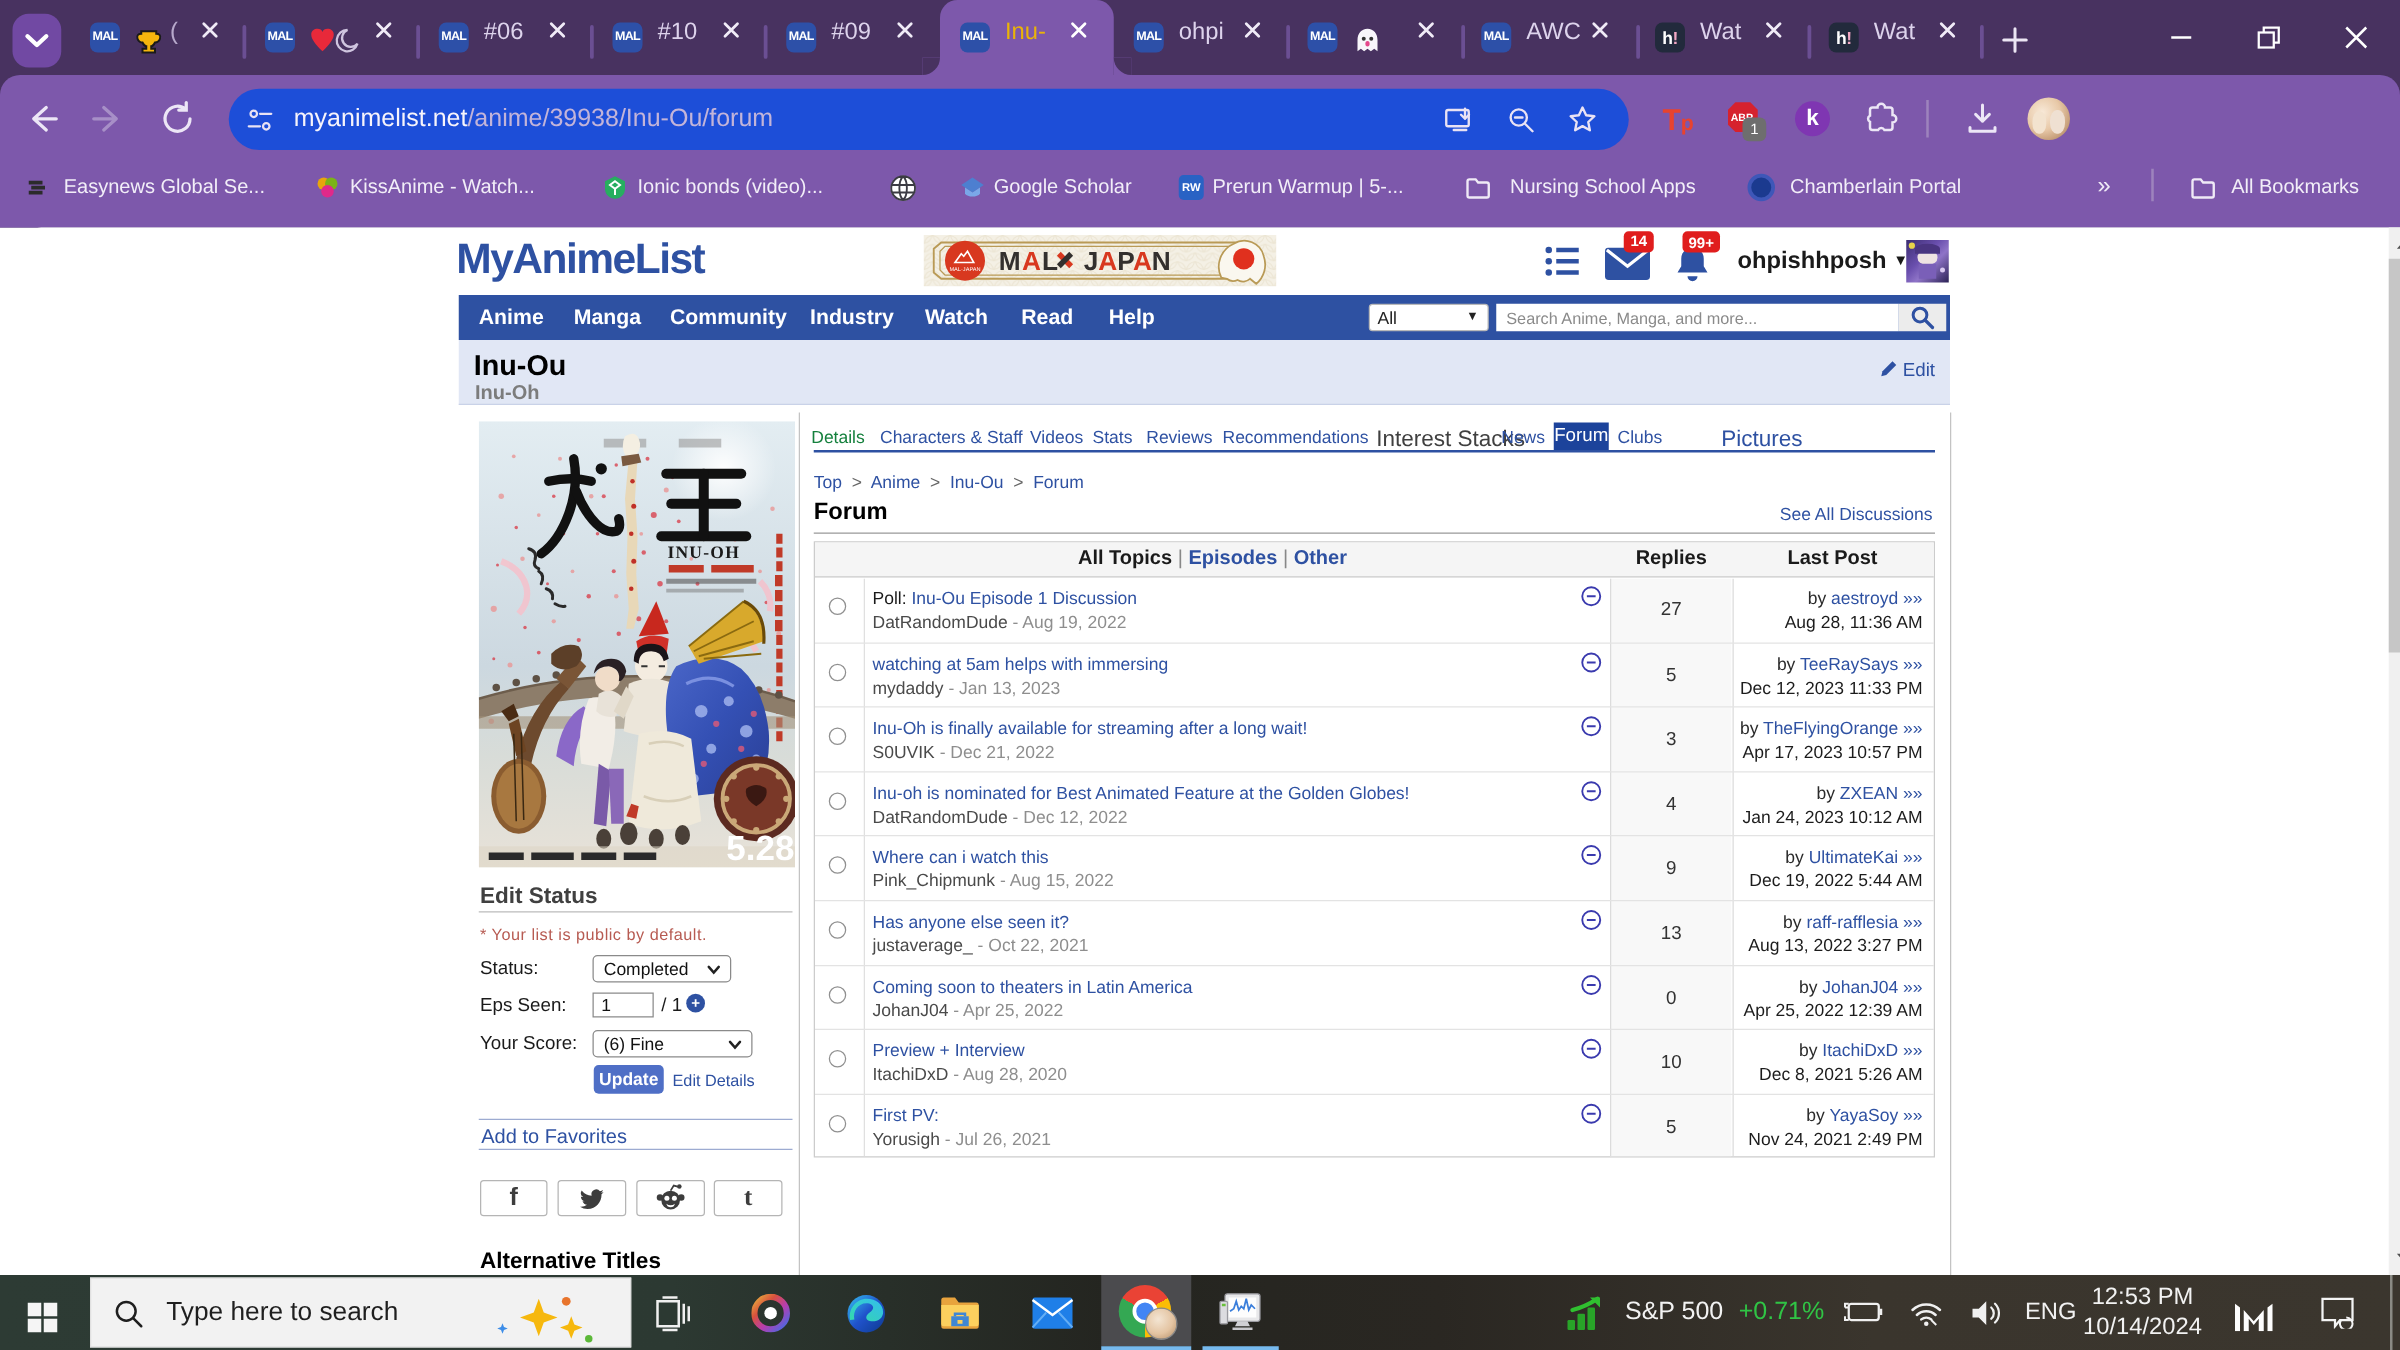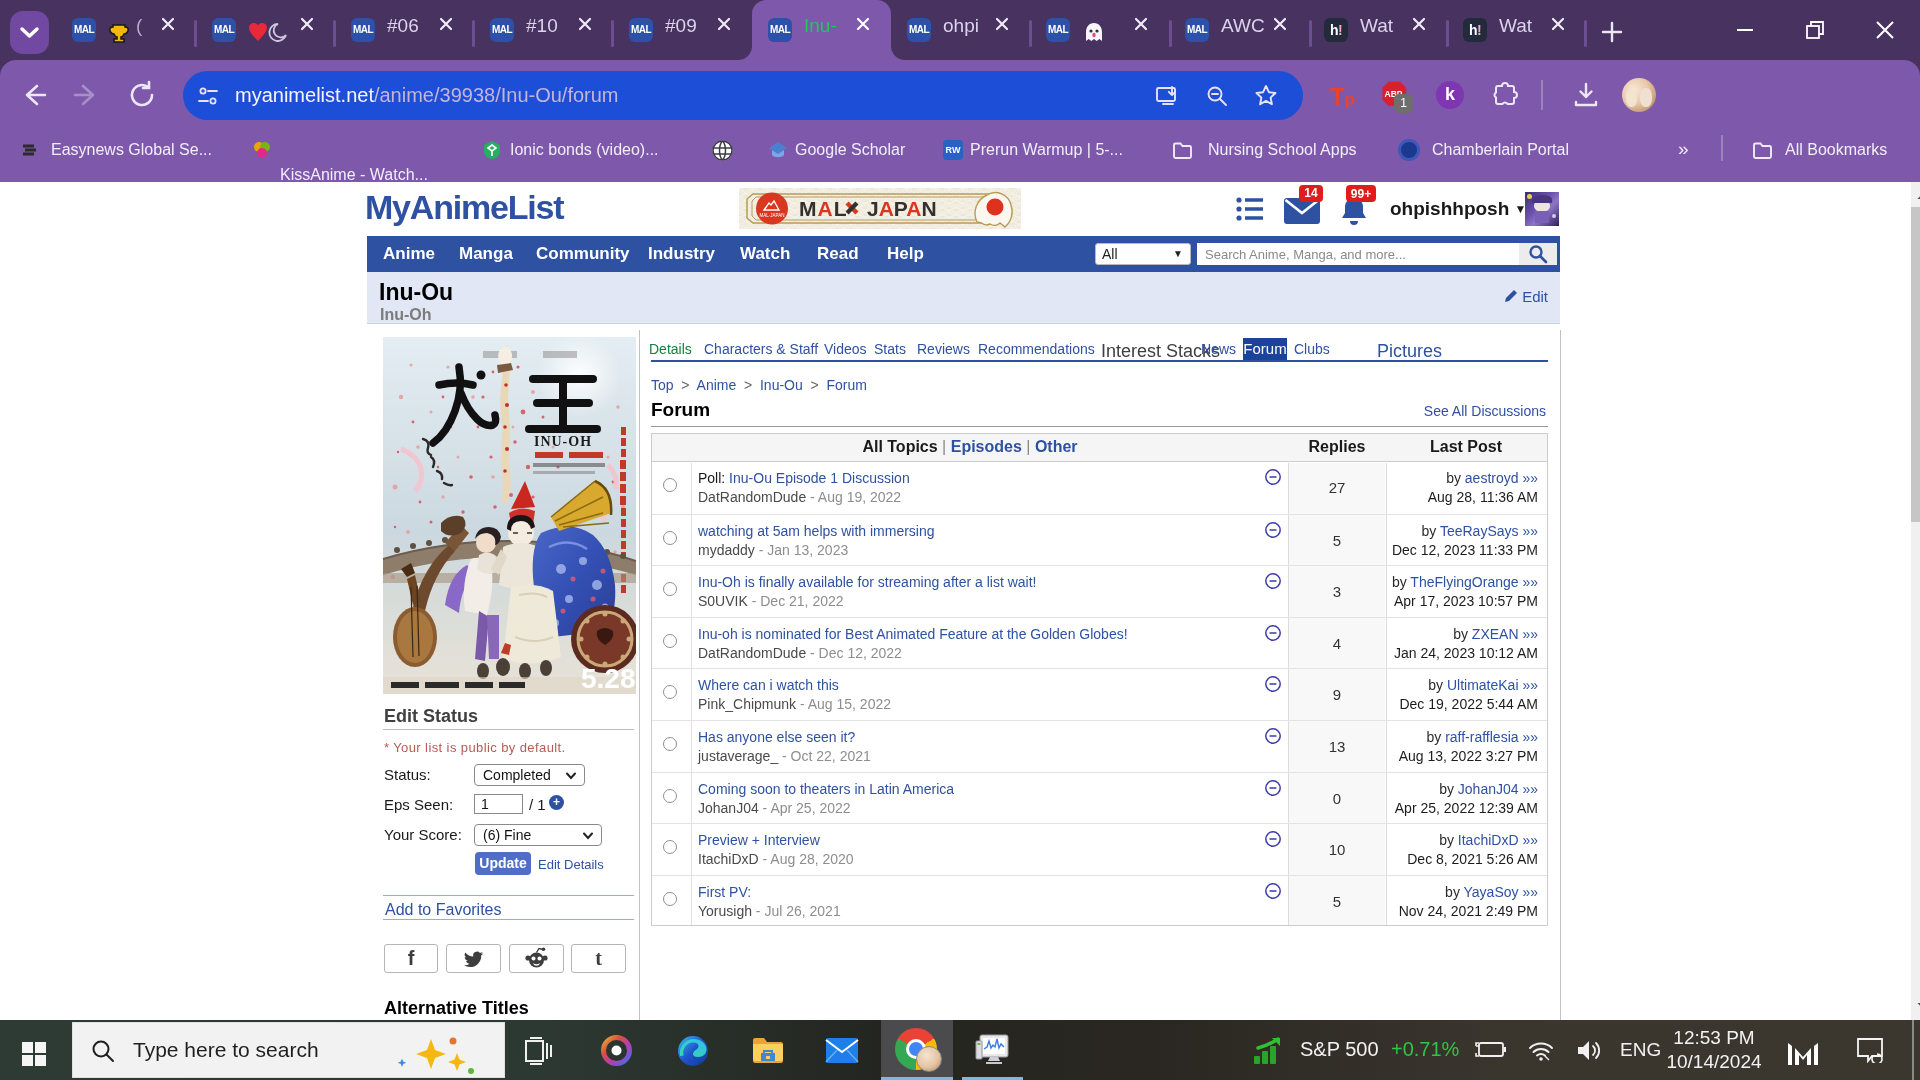--- a/index.html
+++ b/index.html
@@ -93,21 +93,21 @@
         <path d="M3 3 L13 13 M13 3 L3 13" stroke="#f0ebf7" stroke-width="2.2" stroke-linecap="round"></path>
       </svg>
 
     <div class="favicon" style="left:629px">MAL</div>
     <div class="tabtitle" style="left:665px;width:55px">#09</div>
     <svg class="tabx" style="left:716px" width="16" height="16" viewBox="0 0 16 16">
         <path d="M3 3 L13 13 M13 3 L3 13" stroke="#f0ebf7" stroke-width="2.2" stroke-linecap="round"></path>
       </svg>
 
     <div class="favicon" style="left:768px">MAL</div>
-    <div class="tabtitle" style="left:804px;width:52px;color:#22c55e">Inu-</div>
+    <div class="tabtitle" style="left:804px;width:52px;color:#eab308">Inu-</div>
     <svg class="tabx" style="left:855px" width="16" height="16" viewBox="0 0 16 16">
         <path d="M3 3 L13 13 M13 3 L3 13" stroke="#fff" stroke-width="2.2" stroke-linecap="round"></path>
       </svg>
 
     <div class="favicon" style="left:907px">MAL</div>
     <div class="tabtitle" style="left:943px;width:52px">ohpi</div>
     <svg class="tabx" style="left:994px" width="16" height="16" viewBox="0 0 16 16">
         <path d="M3 3 L13 13 M13 3 L3 13" stroke="#f0ebf7" stroke-width="2.2" stroke-linecap="round"></path>
       </svg>
 
@@ -214,21 +214,21 @@
 
     <svg class="abs" style="left:20px;top:80px" width="20" height="20" viewBox="0 0 20 20">
           <path d="M3 6 h11 M5 10 h11 M3 14 h11" stroke="#2b2b2b" stroke-width="3"></path>
         </svg>
     <div class="abs" style="left:51px;top:81px;font-size:16px;color:#f2eef8;">Easynews Global Se...</div>
     <svg class="abs" style="left:252px;top:80px" width="20" height="20" viewBox="0 0 20 20">
           <circle cx="7" cy="7" r="5" fill="#e8a50c"></circle>
           <circle cx="13" cy="7" r="5" fill="#7ab317"></circle>
           <circle cx="10" cy="13" r="5" fill="#e0298a"></circle>
         </svg>
-    <div class="abs" style="left:280px;top:81px;font-size:16px;color:#f2eef8;margin-top:25px;">KissAnime - Watch...</div>
+    <div class="abs" style="left:280px;top:81px;font-size:16px;color:#f2eef8;">KissAnime - Watch...</div>
     <svg class="abs" style="left:482px;top:80px" width="20" height="20" viewBox="0 0 20 20">
           <path d="M10 1 l8 4 v6 c0 5-4 8-8 8 c-4 0-8-3-8-8 V5z" fill="#27ae60"></path>
           <path d="M10 5 l4 3 -4 3 -4-3z M10 11 v5" stroke="#fff" stroke-width="1.6" fill="none"></path>
         </svg>
     <div class="abs" style="left:510px;top:81px;font-size:16px;color:#f2eef8;">Ionic bonds (video)...</div>
     <svg class="abs" style="left:712px;top:80px" width="21" height="21" viewBox="0 0 21 21">
           <circle cx="10.5" cy="10.5" r="10" fill="#fff"></circle>
           <path d="M10.5 1 a9.5 9.5 0 0 0 0 19 M10.5 1 a9.5 9.5 0 0 1 0 19 M1.5 8 h18 M2 14 h17 M10.5 1 c-4 4-4 15 0 19 M10.5 1 c4 4 4 15 0 19" stroke="#3c3c44" stroke-width="1.5" fill="none"></path>
         </svg>
     <div class="abs" style="left:767px;top:79px;width:22px;height:22px;"><svg width="22" height="22" viewBox="0 0 22 22">
@@ -678,21 +678,21 @@
           <svg class="abs" style="left:612px;top:6px" width="18" height="18" viewBox="0 0 18 18">
               <circle cx="9" cy="9" r="7.2" fill="none" stroke="#3a3aae" stroke-width="1.5"></circle>
               <path d="M5.5 9 h7" stroke="#3a3aae" stroke-width="1.5"></path>
             </svg>
           <div class="rep">5</div>
           <div class="lp1">by <b>TeeRaySays</b> <b>»»</b></div>
           <div class="lp2">Dec 12, 2023 11:33 PM</div>
         </div>
         <div class="frow" style="top:131.2px;">
           <div class="rad"></div>
-          <div class="ft">Inu-Oh is finally available for streaming after a list wait!</div>
+          <div class="ft">Inu-Oh is finally available for streaming after a long wait!</div>
           <div class="fs">S0UVIK <span>- Dec 21, 2022</span></div>
           <svg class="abs" style="left:612px;top:6px" width="18" height="18" viewBox="0 0 18 18">
               <circle cx="9" cy="9" r="7.2" fill="none" stroke="#3a3aae" stroke-width="1.5"></circle>
               <path d="M5.5 9 h7" stroke="#3a3aae" stroke-width="1.5"></path>
             </svg>
           <div class="rep">3</div>
           <div class="lp1">by <b>TheFlyingOrange</b> <b>»»</b></div>
           <div class="lp2">Apr 17, 2023 10:57 PM</div>
         </div>
         <div class="frow" style="top:182.8px;">

